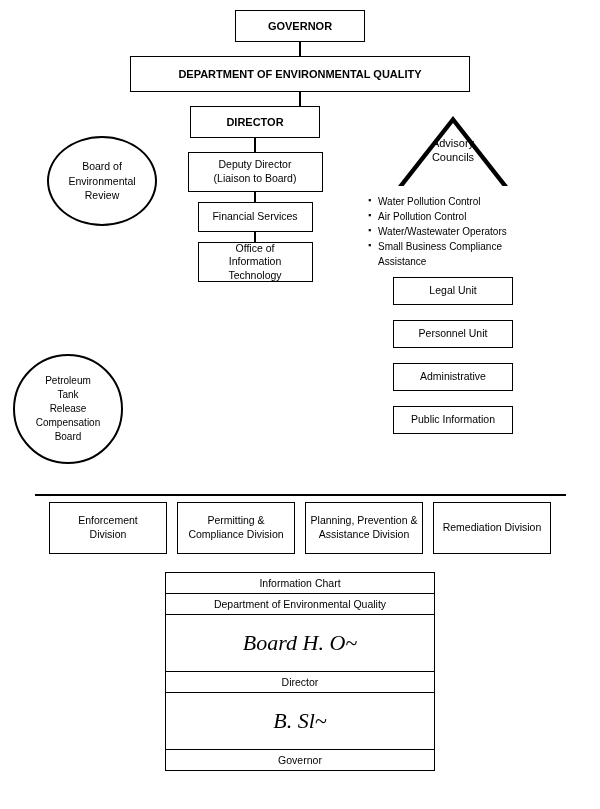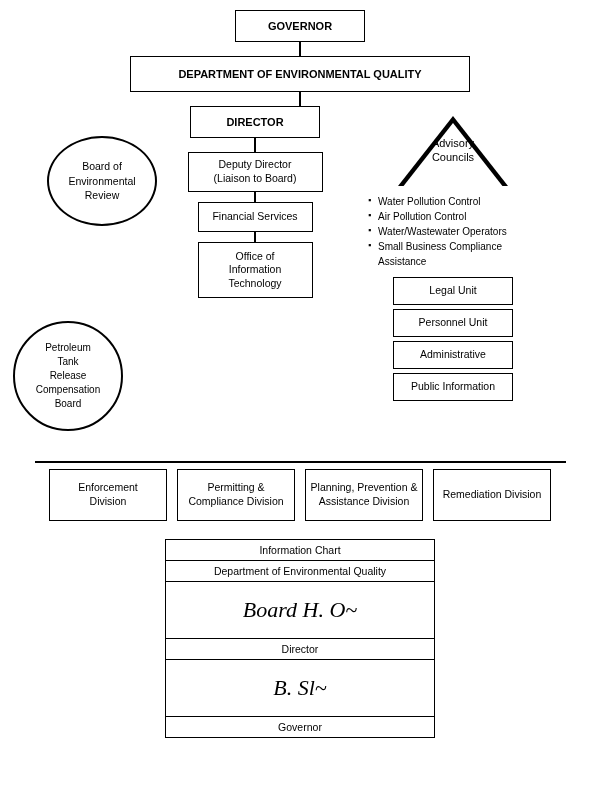--- a/index.html
+++ b/index.html
@@ -177,21 +177,21 @@
     }
 
     .financial-box {
       width: 115px;
       height: 30px;
       font-size: 10.5px;
     }
 
     .oit-box {
       width: 115px;
-      height: 56px;
+      height: 40px;
       font-size: 10.5px;
     }
 
     
     .division-box {
       width: 118px;
       height: 52px;
       font-size: 10.5px;
       border: 1.5px solid #000;
       text-align: center;
@@ -287,21 +287,21 @@
           <span class="triangle-text">Advisory<br>Councils</span>
         </div>
         <ul class="advisory-list">
           <li>Water Pollution Control</li>
           <li>Air Pollution Control</li>
           <li>Water/Wastewater Operators</li>
           <li>Small Business Compliance Assistance</li>
         </ul>
       </div>
 
-      <div style="margin-top: 8px; display:flex; flex-direction:column; gap:4px; align-items:center;">
+      <div style="margin-top: 8px; display:flex; flex-direction:column; gap:15px; align-items:center;">
         <div class="box unit-box">
           <span>Legal Unit</span>
         </div>
         <div class="box unit-box">
           <span>Personnel Unit</span>
         </div>
         <div class="box unit-box">
           <span>Administrative</span>
         </div>
         <div class="box unit-box">

